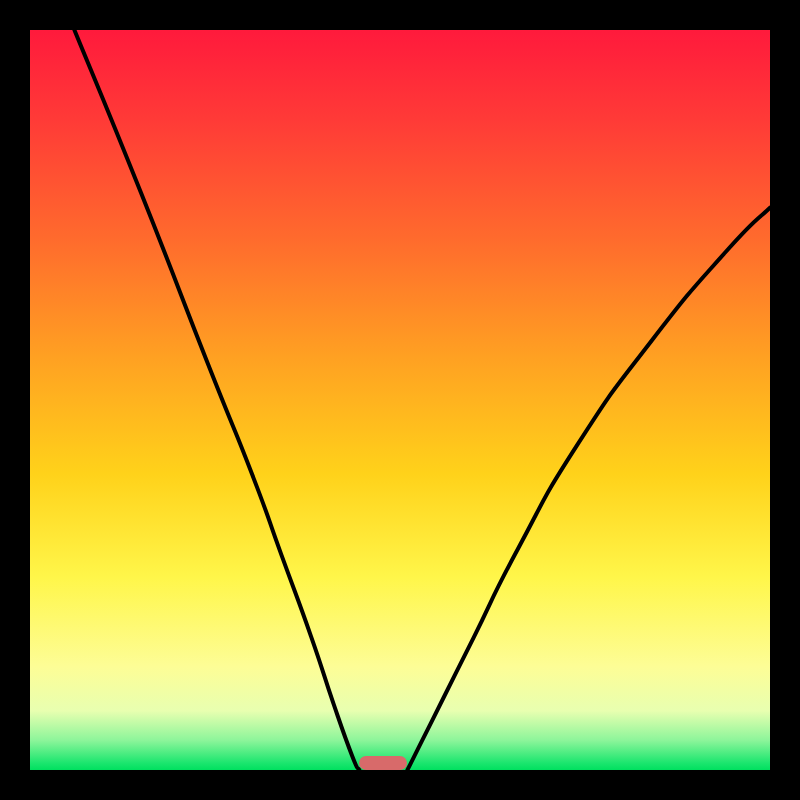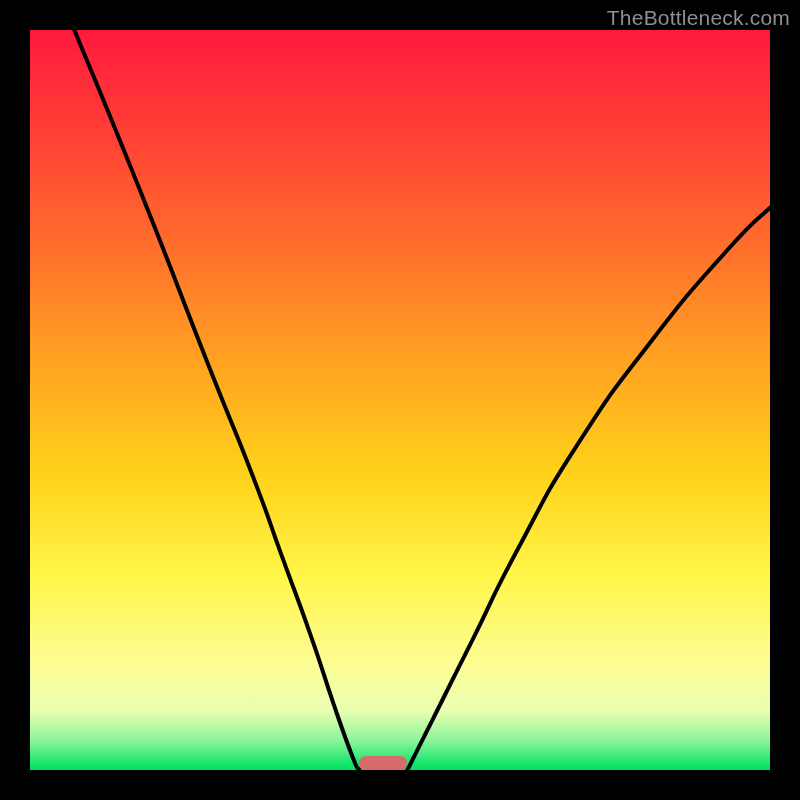--- a/index.html
+++ b/index.html
@@ -59,21 +59,20 @@
     background: #d86a6a;
     border-radius: 7px;
     height: 14px;
   }
 </style>
 </head>
 <body>
 
 <div class="frame">
 
-  <div class="watermark">TheBottleneck.com</div>
 
   <div class="plot-area">
 
     <svg class="curves" viewBox="0 0 740 740" preserveAspectRatio="none">
       <path d="M 44.40 0.00 C 63.05 45.58, 73.70 69.56, 111.00 162.80 C 148.30 256.04, 146.52 254.26, 177.60 333.00 C 208.68 411.74, 201.28 390.13, 222.00 444.00 C 242.72 497.87, 235.02 479.82, 251.60 525.40 C 268.18 570.98, 266.70 565.36, 281.20 606.80 C 295.70 648.24, 292.00 640.25, 303.40 673.40 C 314.80 706.55, 314.65 706.55, 321.90 725.20 C 329.15 743.85, 327.23 735.86, 329.30 740.00" fill="none" stroke="#000000" stroke-width="4" stroke-linecap="round"></path>
       <path d="M 377.40 740.00 C 381.54 731.71, 381.84 731.12, 392.20 710.40 C 402.56 689.68, 399.90 695.01, 414.40 666.00 C 428.90 636.99, 423.28 648.24, 444.00 606.80 C 464.72 565.36, 459.39 571.87, 488.40 518.00 C 517.41 464.13, 510.30 472.42, 547.60 414.40 C 584.90 356.38, 580.16 364.67, 621.60 310.80 C 663.04 256.93, 662.45 259.30, 695.60 222.00 C 728.75 184.70, 727.57 190.03, 740.00 177.60" fill="none" stroke="#000000" stroke-width="4" stroke-linecap="round"></path>
     </svg>
 
     <div class="marker" style="left: 329.3px; width: 48.1px; bottom: 0px; background: rgb(216, 106, 106);"></div>
   </div>

